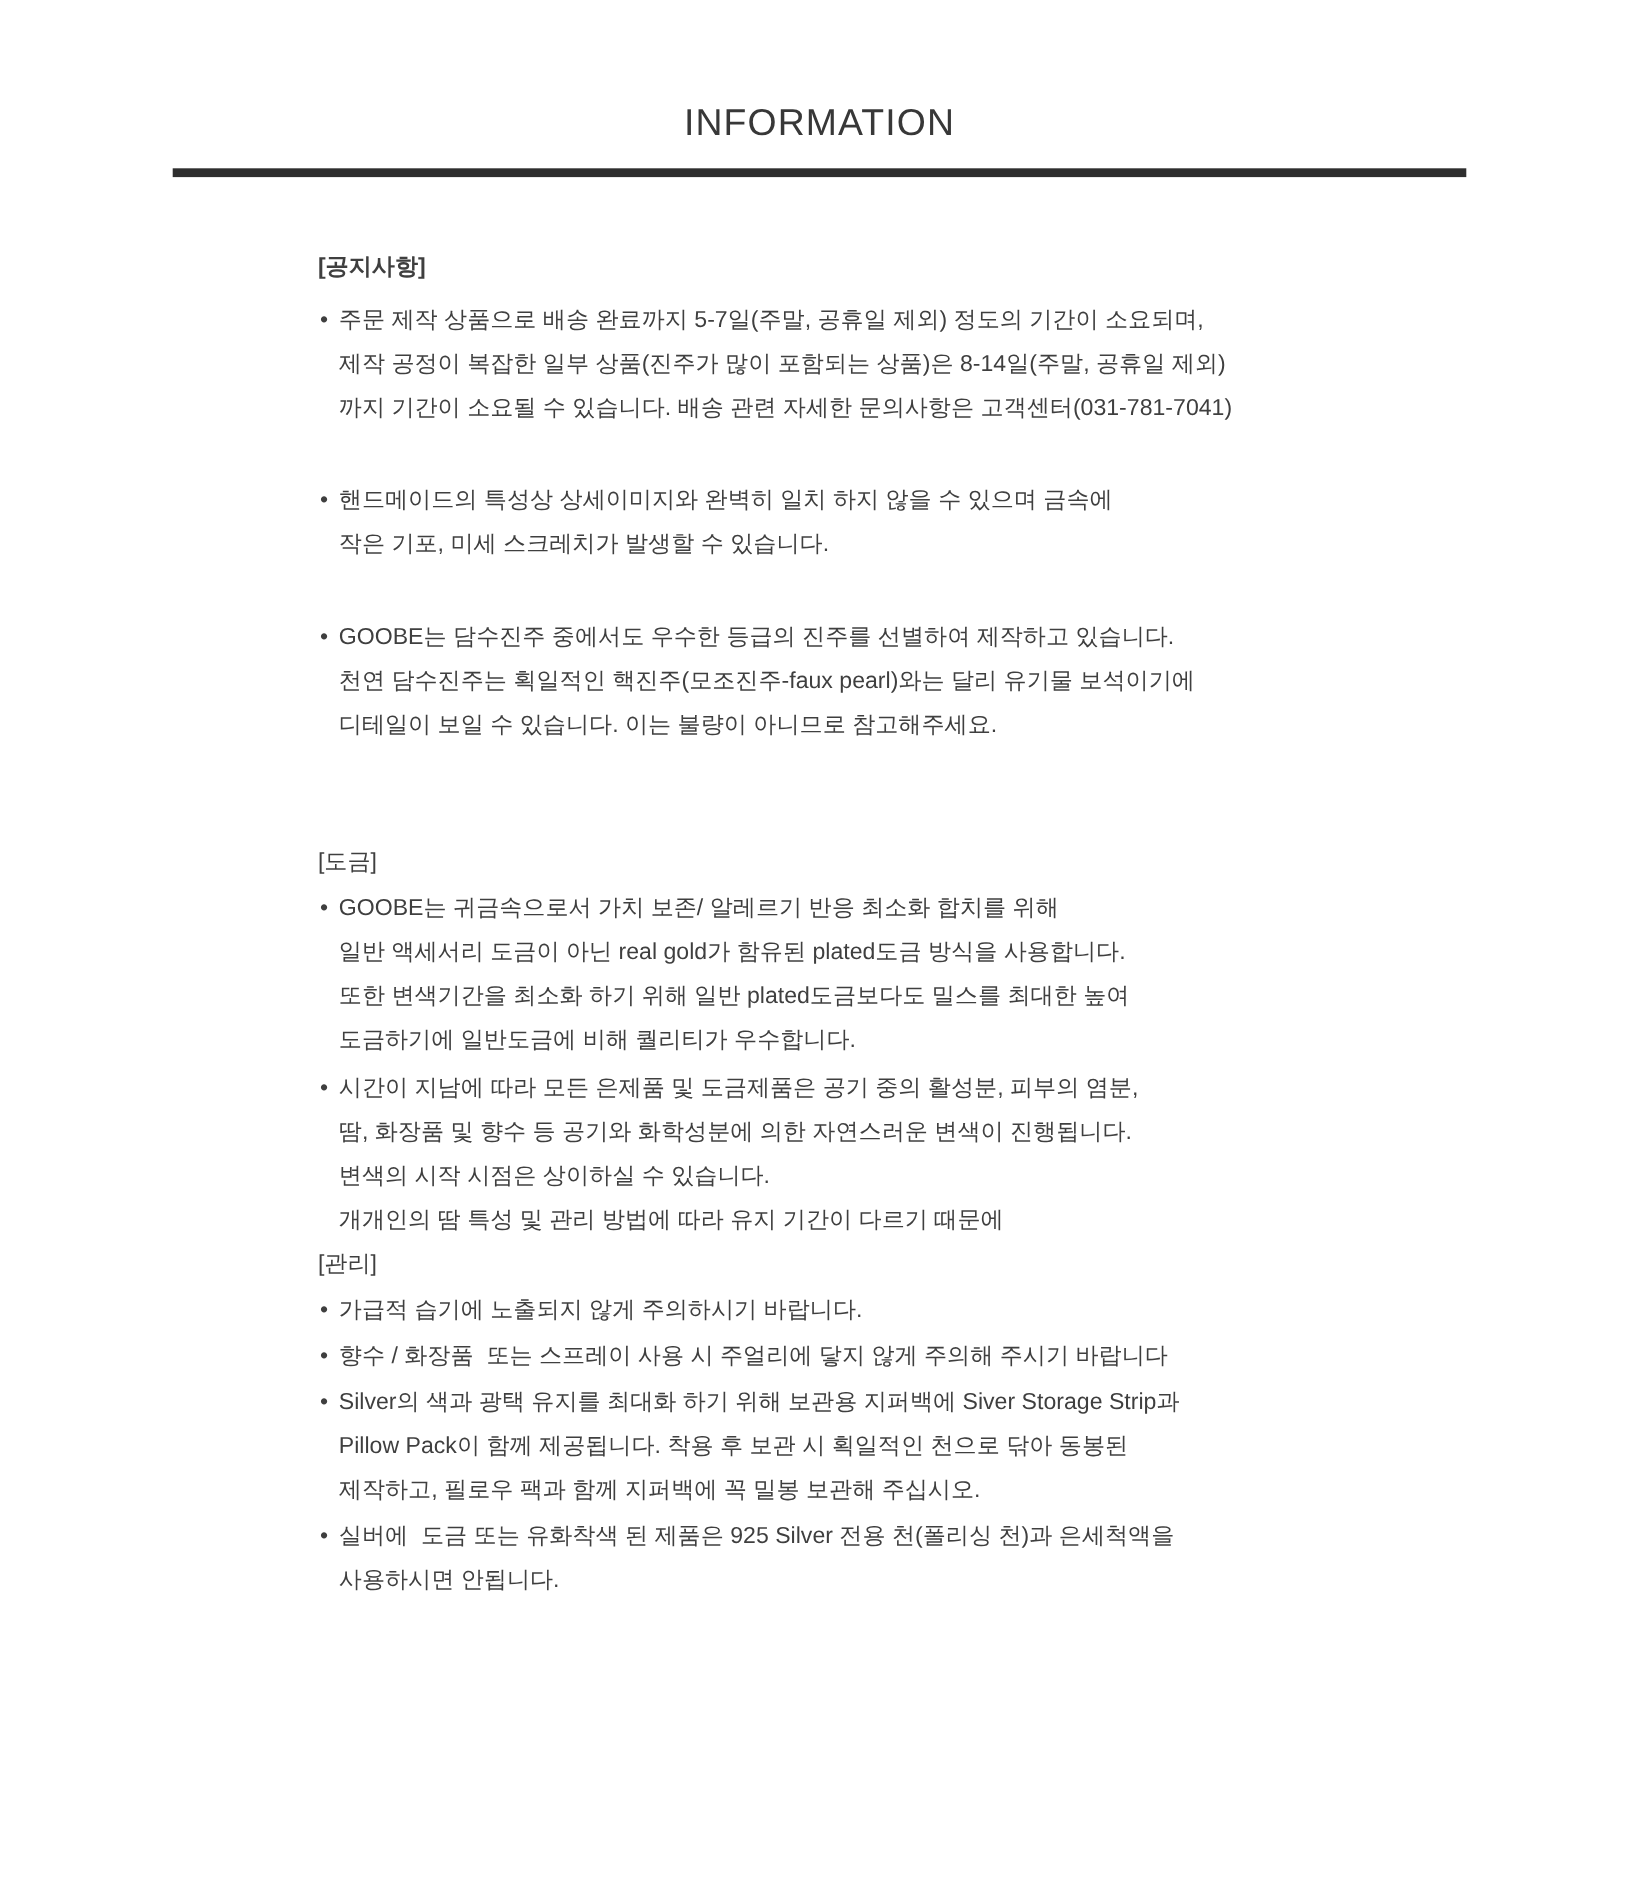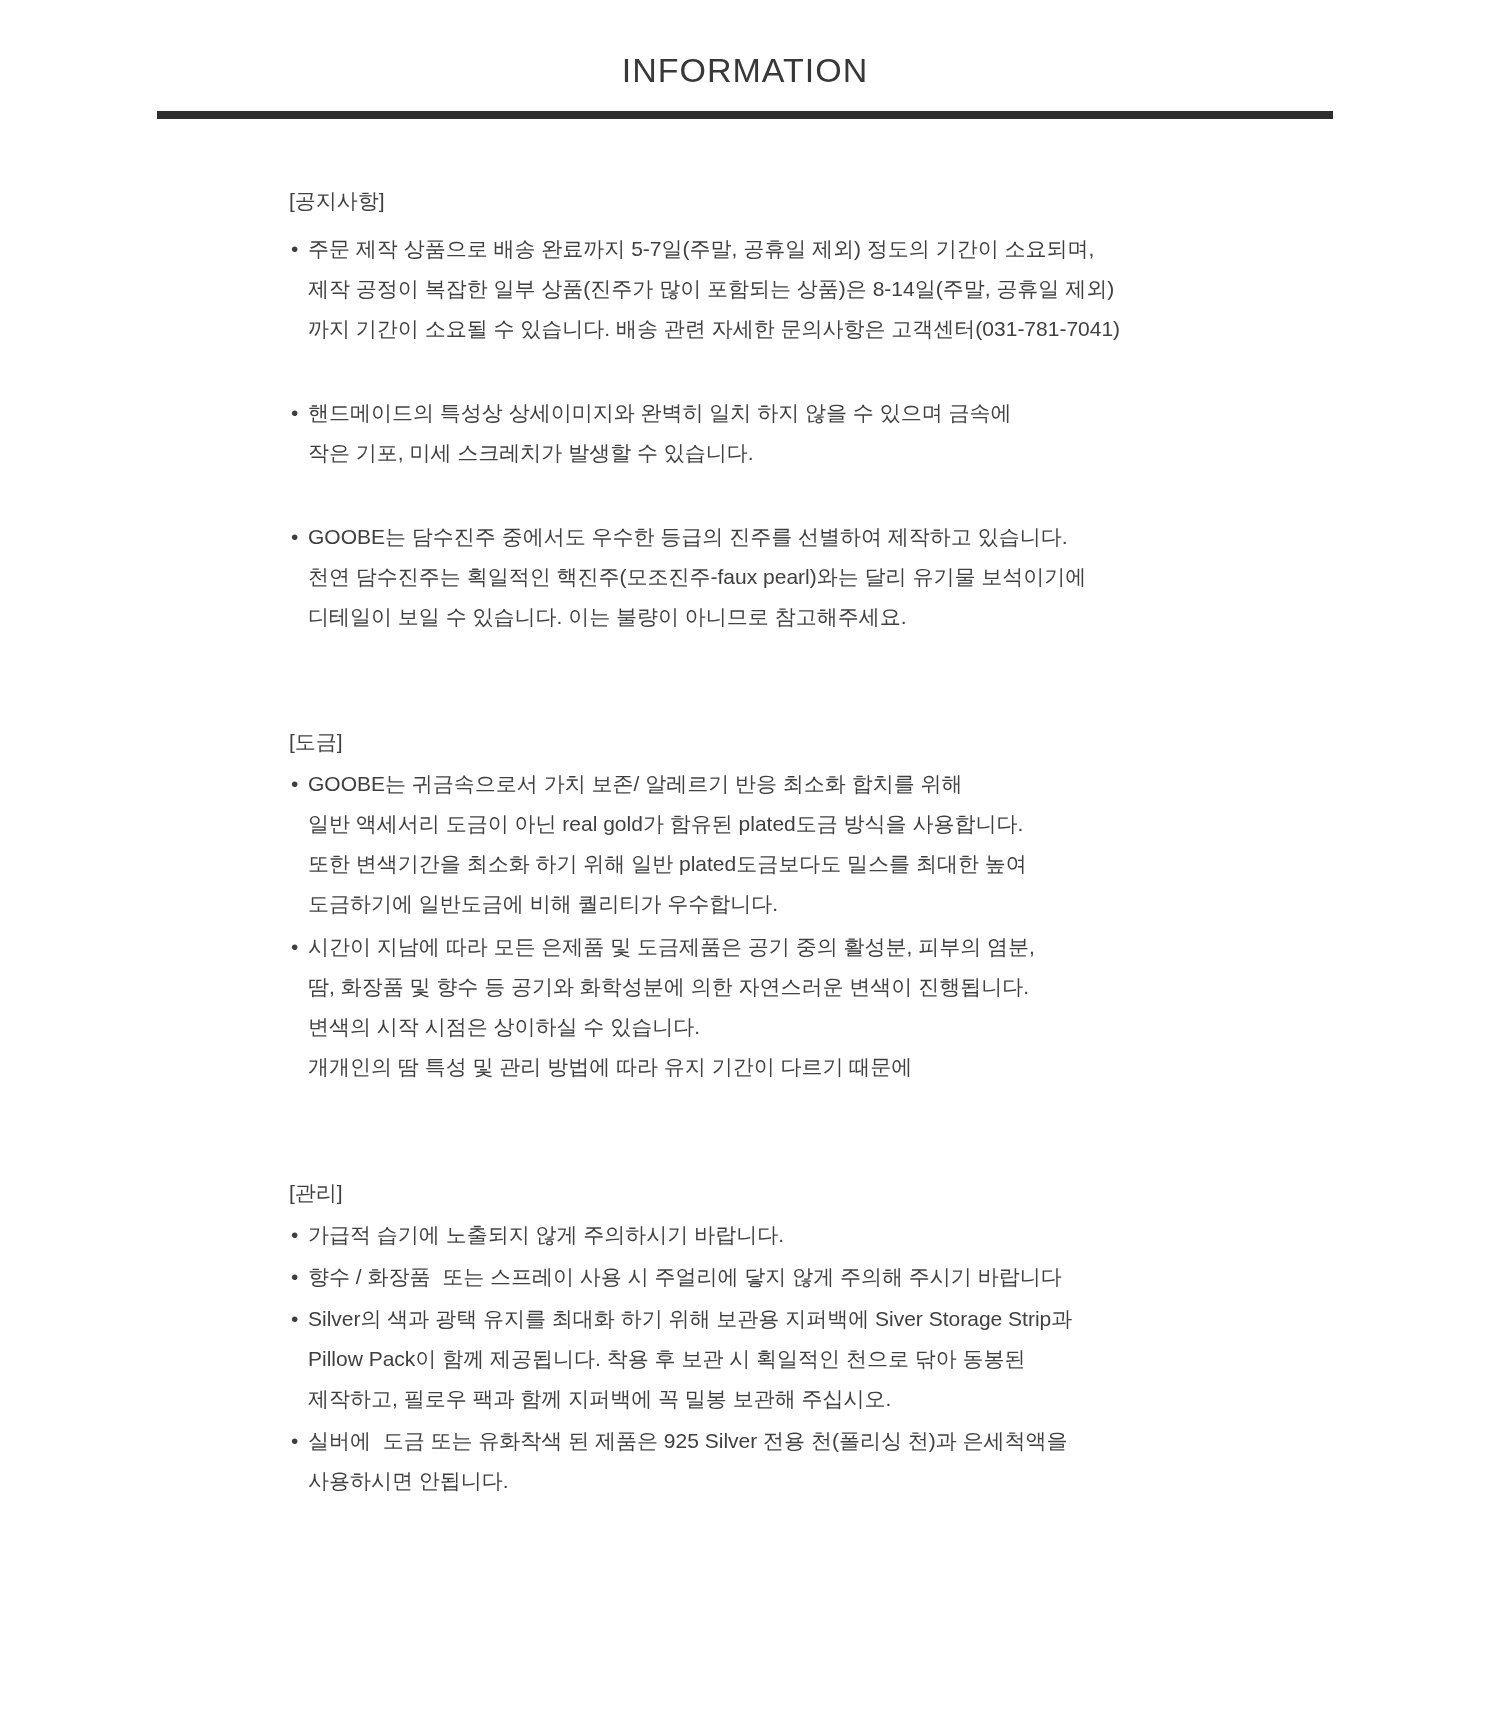--- a/index.html
+++ b/index.html
@@ -9,21 +9,21 @@
   }
   body {
     width: 1500px;
     height: 1723px;
     overflow: hidden;
     font-family: "Liberation Sans", "DejaVu Sans", sans-serif;
     color: #3f3f3f;
     -webkit-font-smoothing: antialiased;
   }
   .doc-header {
-    padding-top: 50px;
+    padding-top: 92px;
   }
   .doc-title {
     width: 1176px;
     margin: 0 0 0 157px;
     text-align: center;
     font-size: 34px;
     font-weight: 400;
     letter-spacing: 1px;
     line-height: 40px;
     color: #383838;
@@ -52,26 +52,26 @@
     position: absolute;
     left: 2px;
     top: 0;
     line-height: 40px;
   }
   .line {
     white-space: pre;
   }
   
   #sec-notice { margin-top: 62px; }
-  #sec-notice .section-heading { margin-bottom: 8px; }
+  #sec-notice .section-heading { margin-bottom: 8px; font-weight: bold; }
   #sec-notice .para + .para { margin-top: 44px; }
   #sec-plating { margin-top: 85px; }
   #sec-plating .section-heading { margin-bottom: 2px; }
   #sec-plating .para + .para { margin-top: 3px; }
-  #sec-care { margin-top: 86px; }
+  #sec-care { }
   #sec-care .section-heading { margin-bottom: 2px; }
   #sec-care .para + .para { margin-top: 2px; }
 </style>
 </head>
 <body>
 
 <div class="doc">
 
   <div class="doc-header">
     <h1 class="doc-title">INFORMATION</h1>

